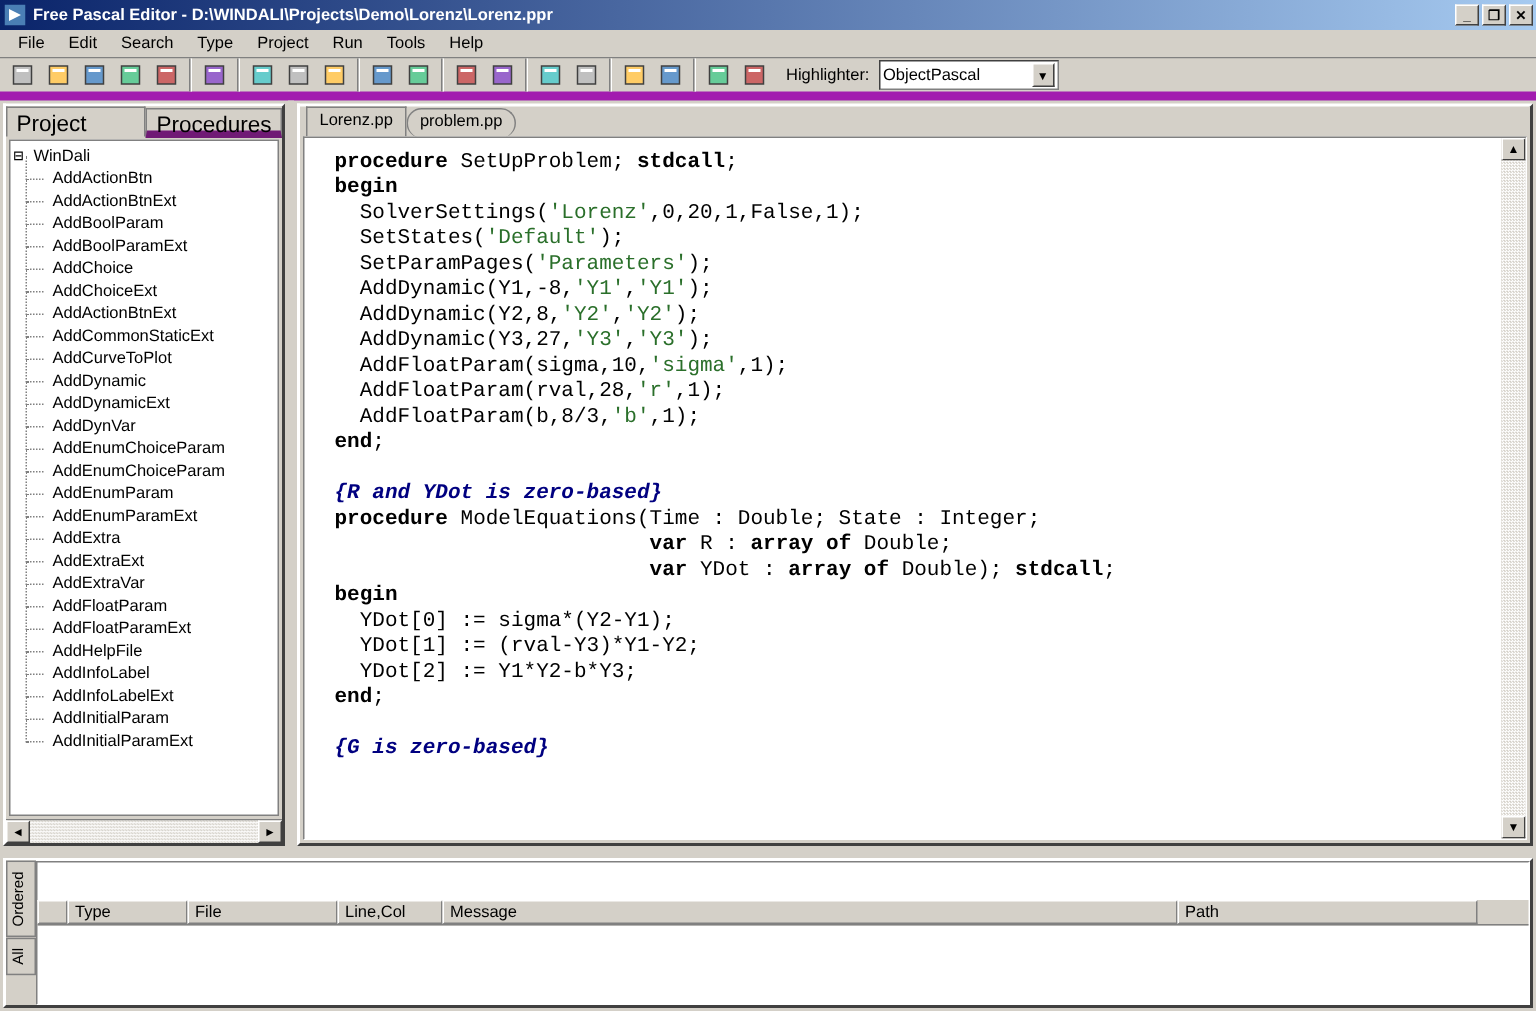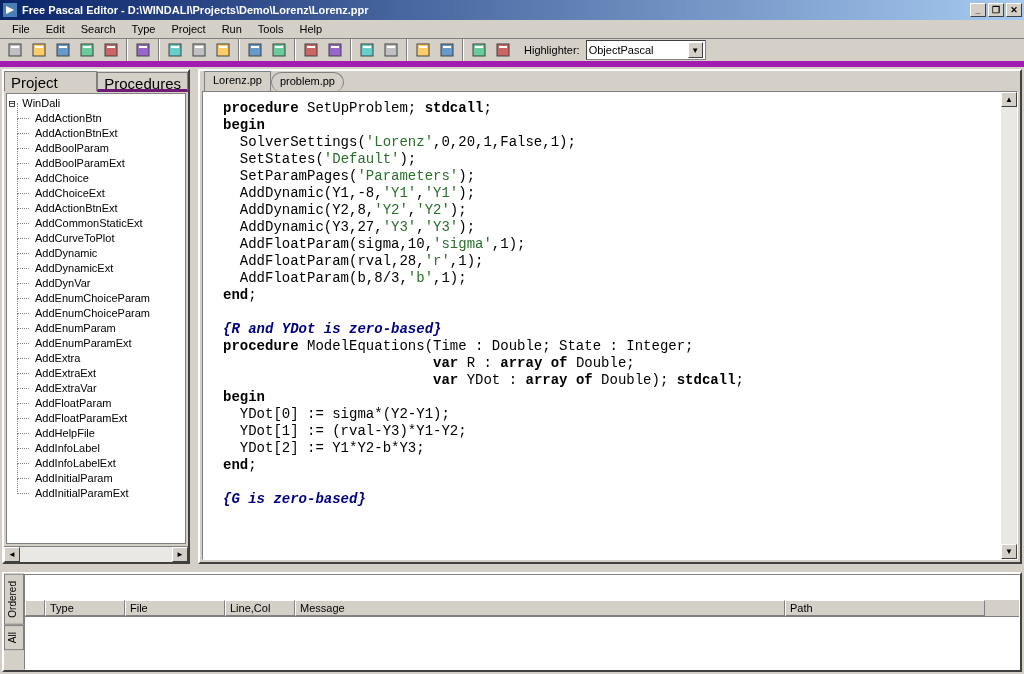--- a/index.html
+++ b/index.html
@@ -120,21 +120,21 @@
   background:#d4d0c8;
 }
 .lefttab {
   padding: 2px 6px;
   border: 1px solid #808080;
   border-bottom: none;
   background: #d4d0c8;
   font-size: 15px;
   cursor: pointer;
 }
-.lefttab.active { background: #d4d0c8; border-bottom: 3px solid #701a75; position:relative; top:1px;}
+.lefttab.active { background: #d4d0c8; border-bottom: 5px solid #701a75; position:relative; top:1px;}
 .tree {
   flex: 1;
   background: white;
   border: 1px solid #808080;
   overflow: hidden;
   margin: 2px;
   position: relative;
 }
 .tree-inner { padding: 2px; line-height: 15px; }
 .tnode { white-space: nowrap; }

